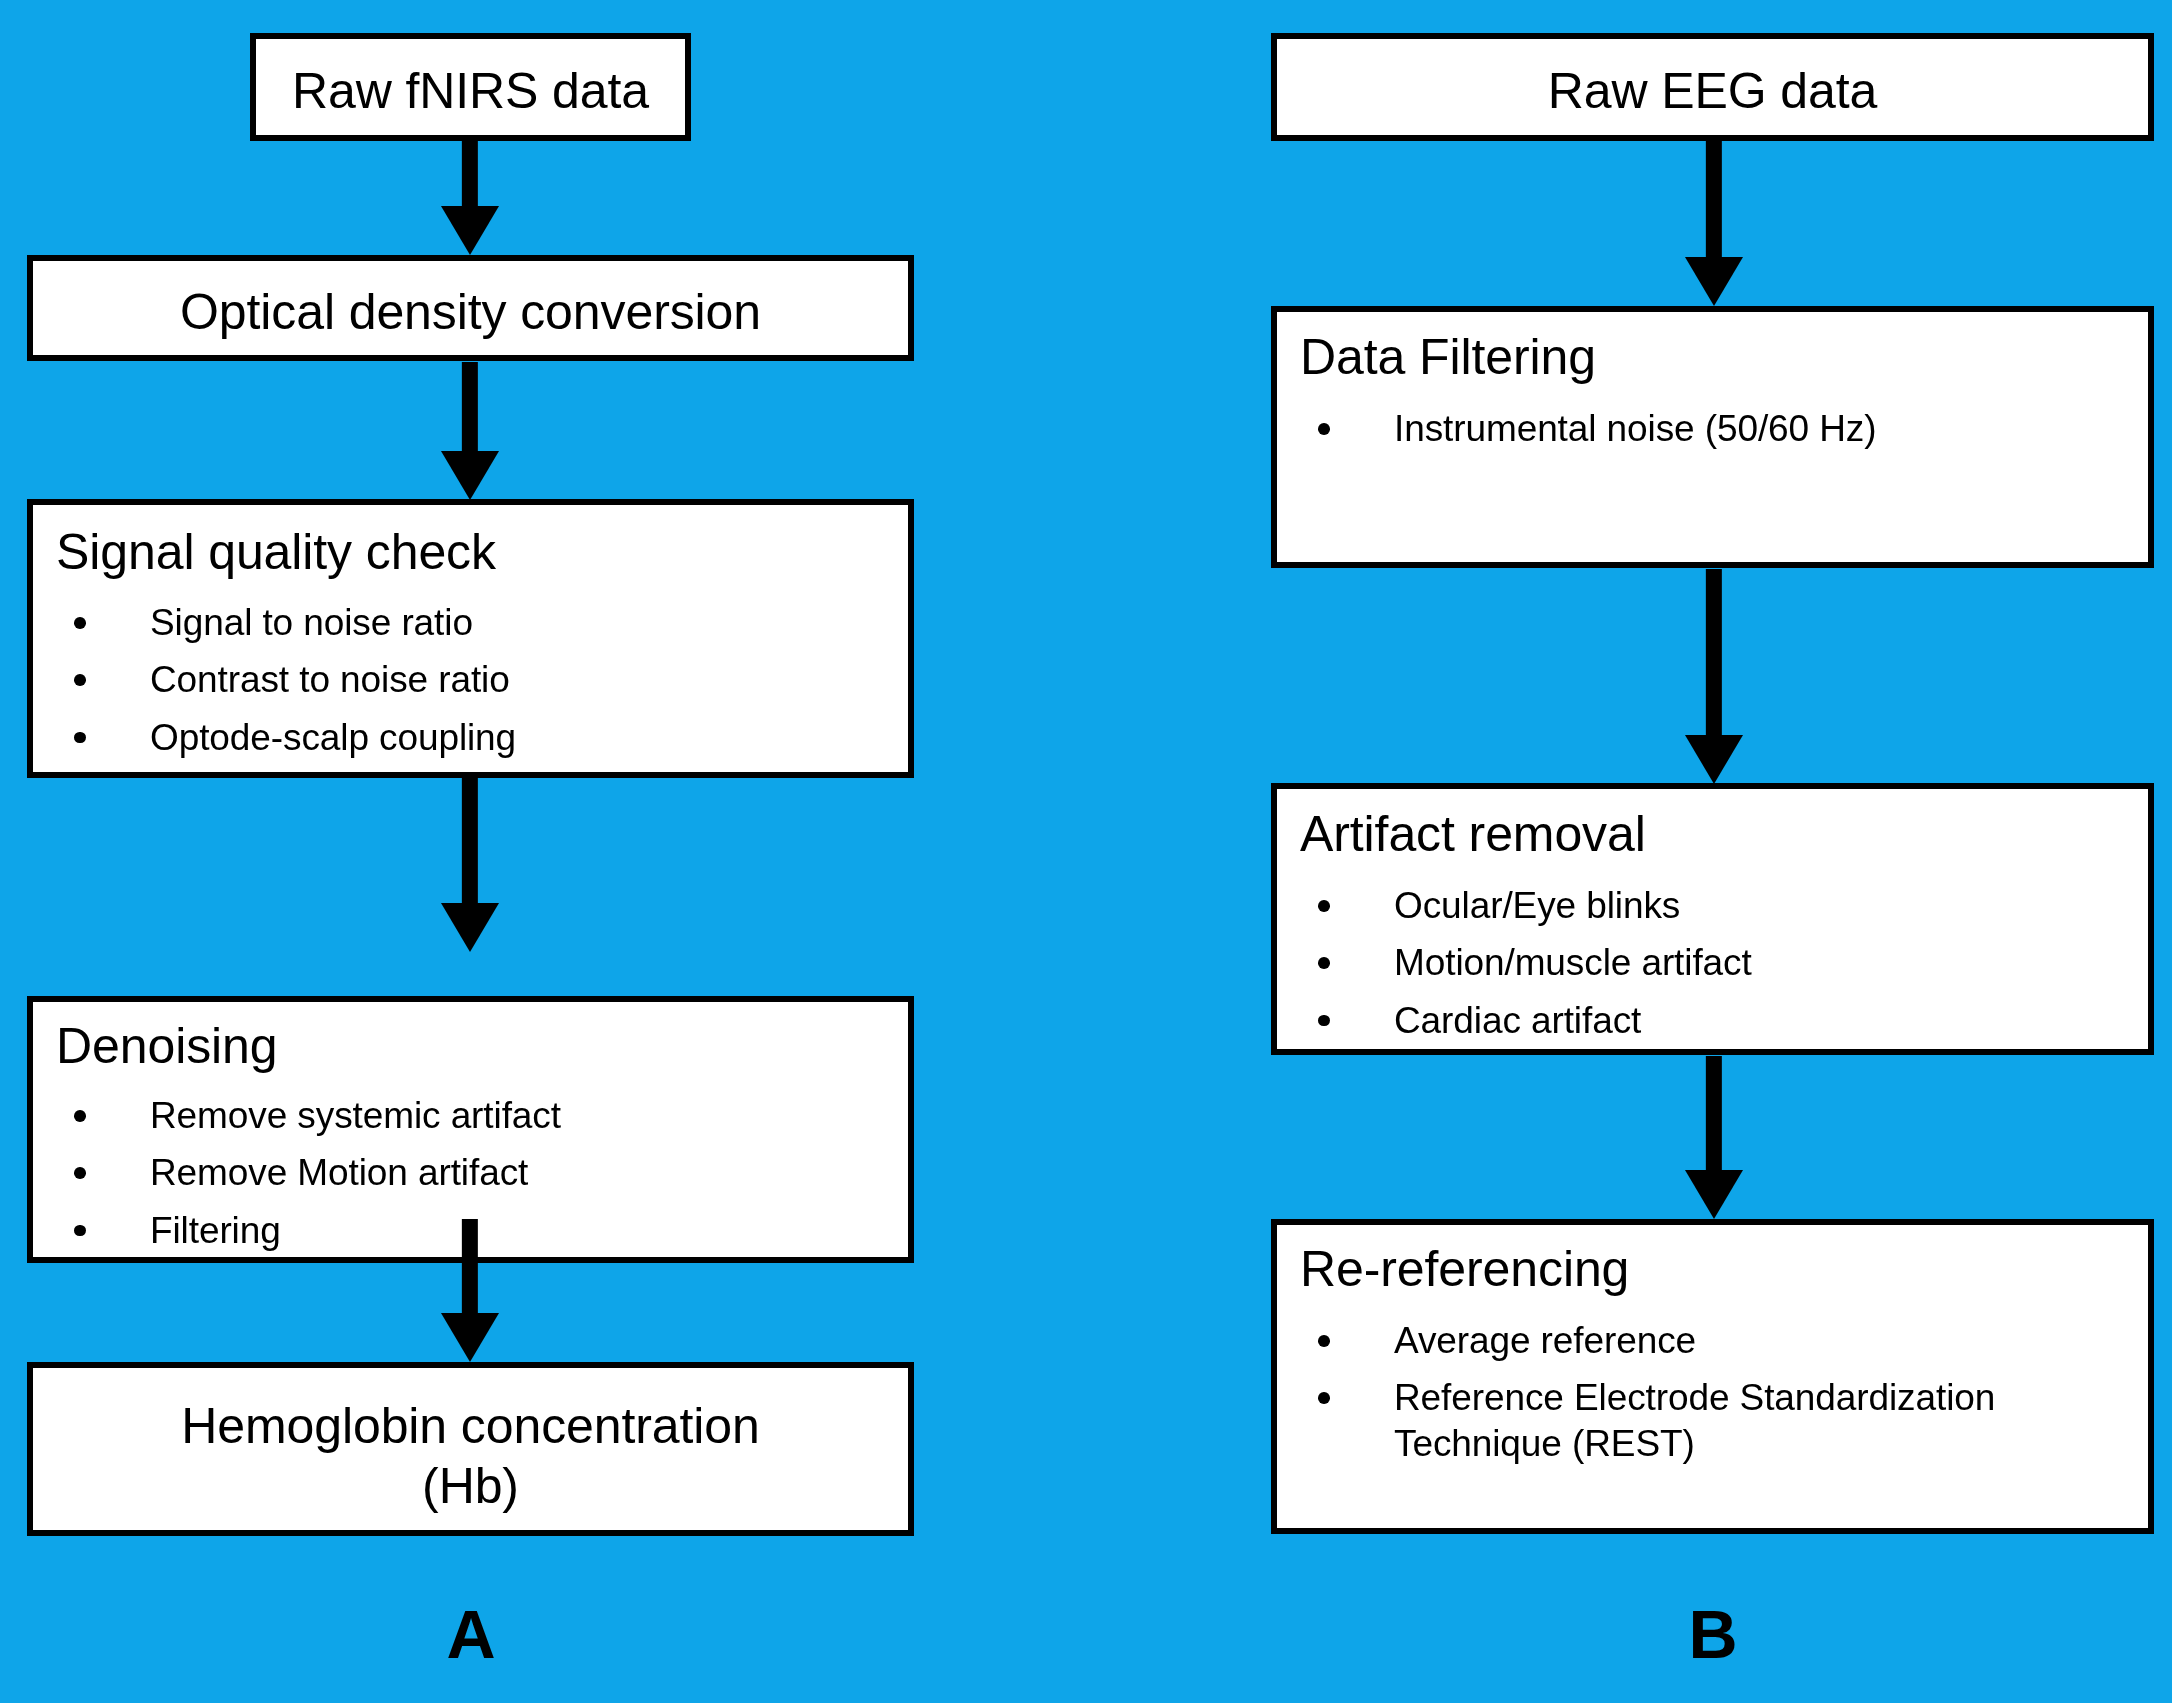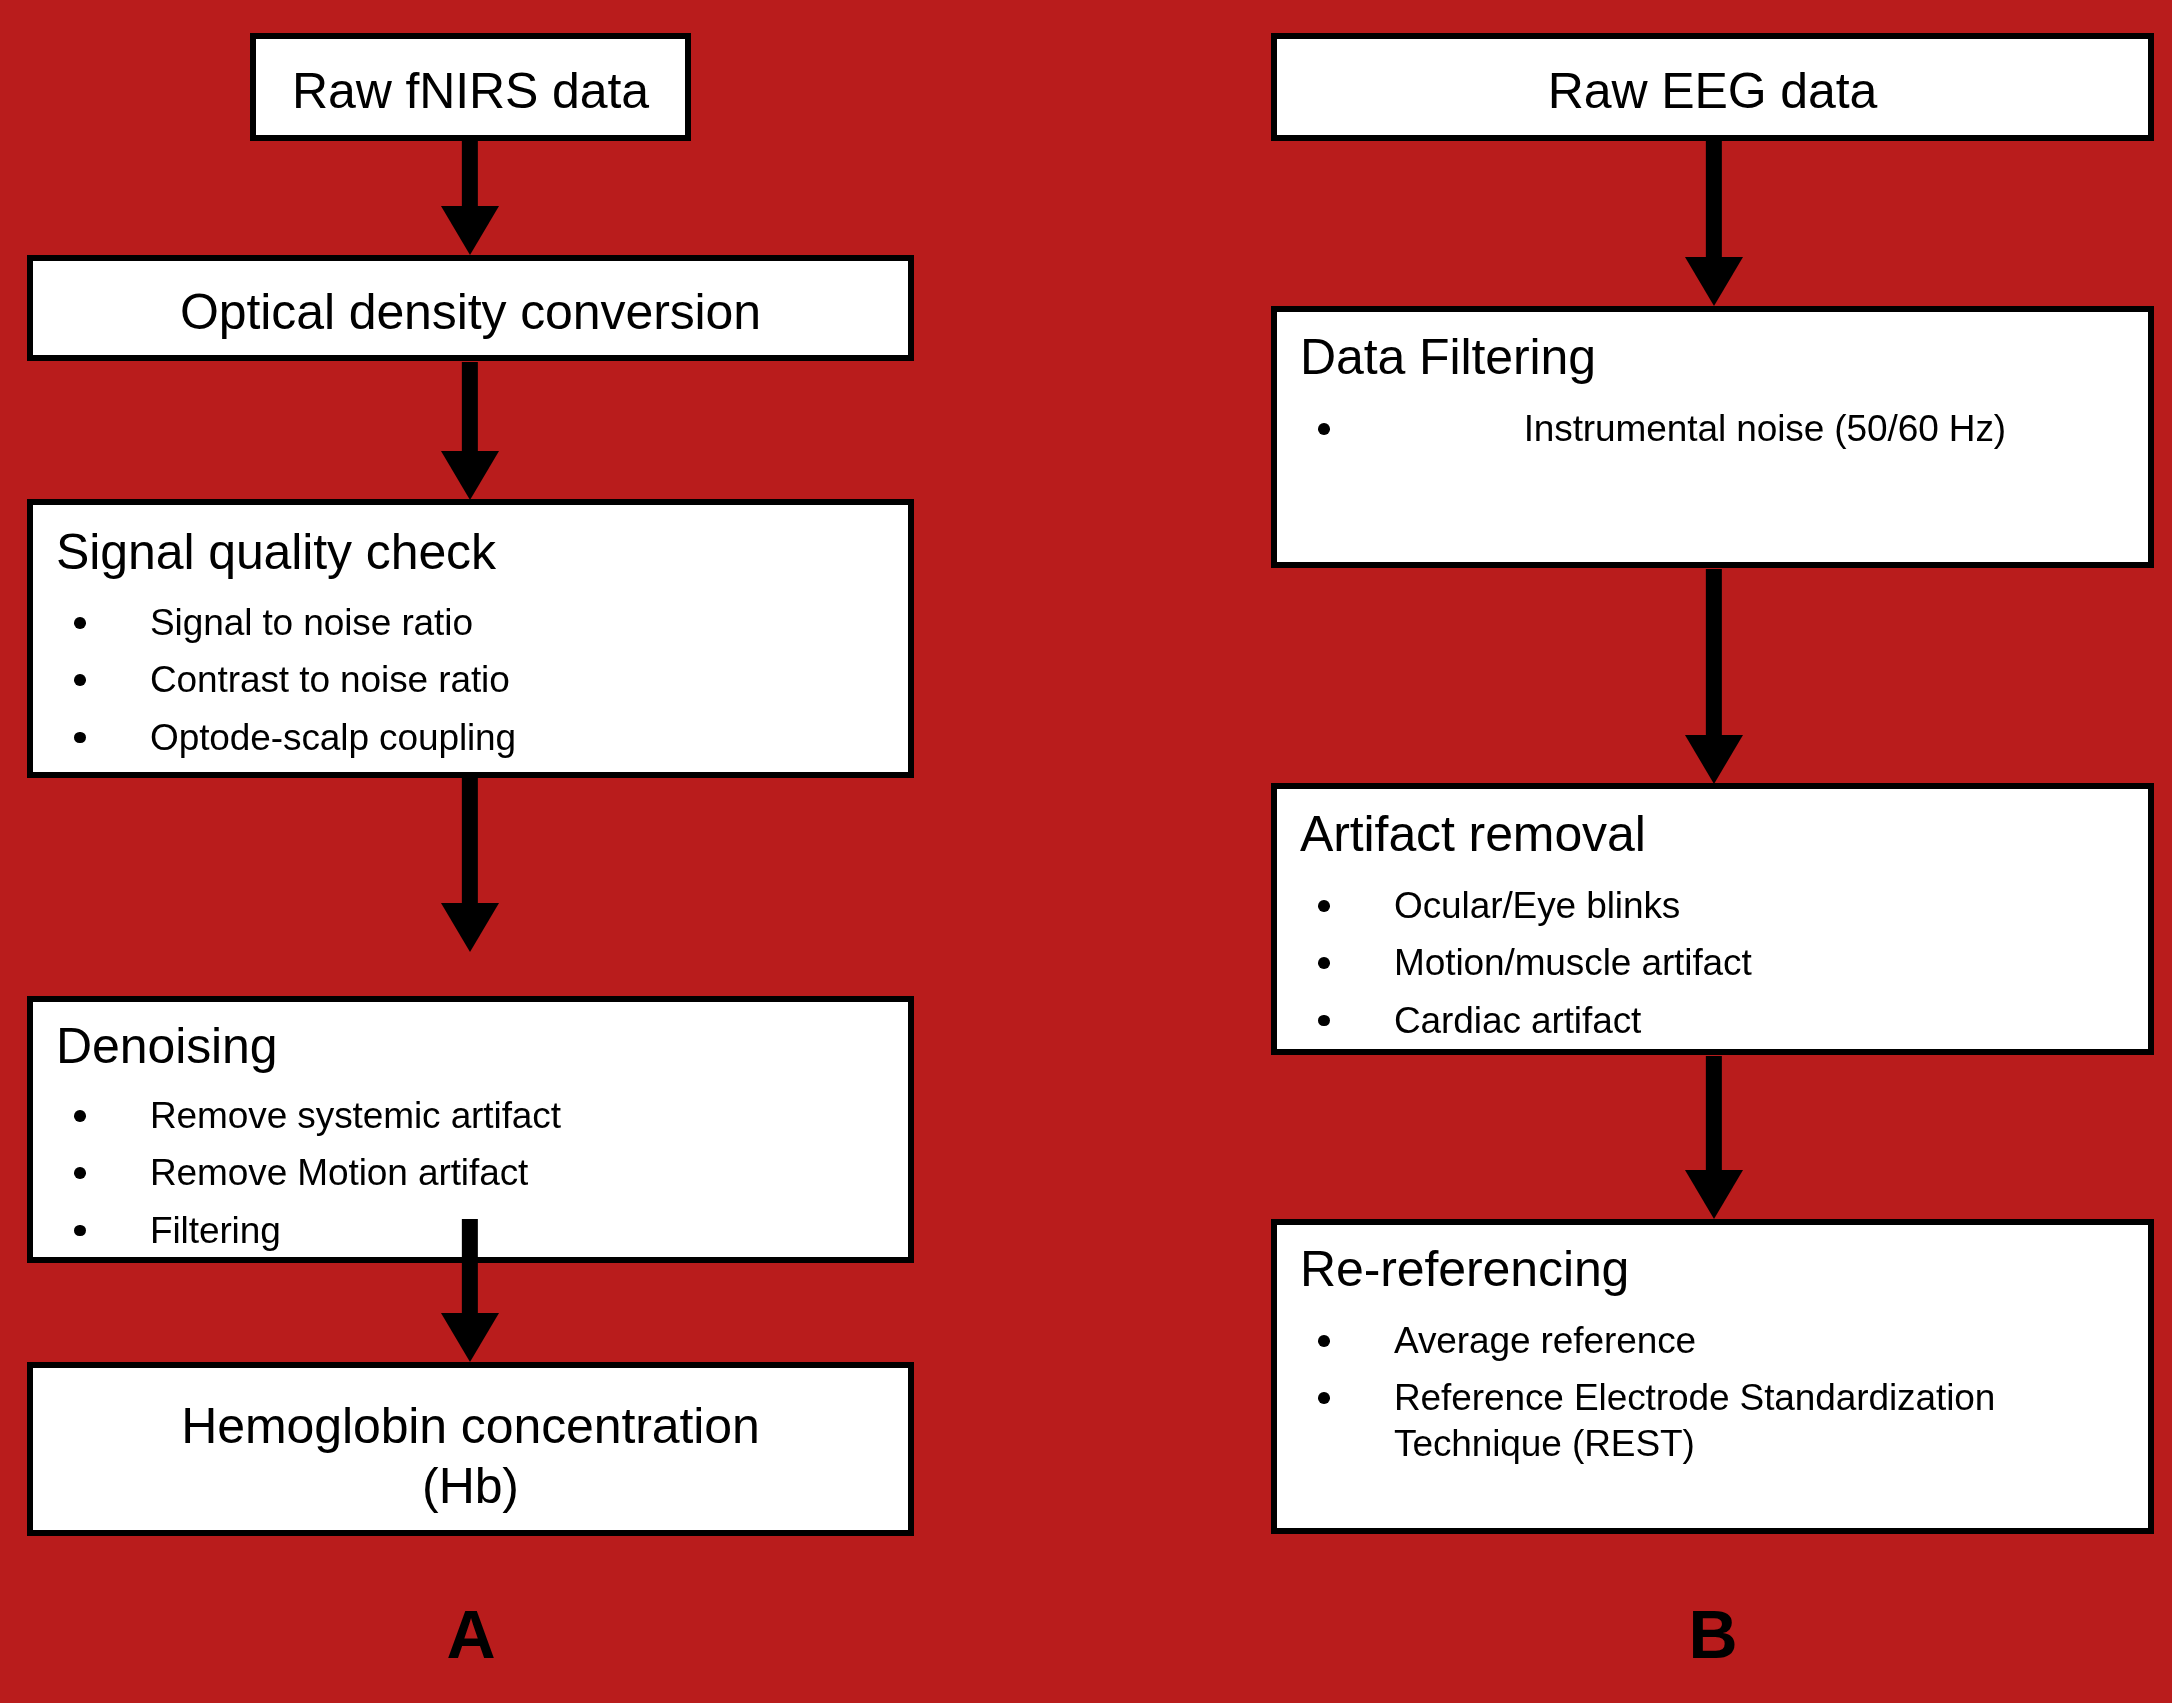--- a/index.html
+++ b/index.html
@@ -9,21 +9,21 @@
     background: #ffffff;
   }
   body {
     font-family: "Liberation Sans", sans-serif;
     color: #000000;
   }
   #canvas {
     position: relative;
     width: 2172px;
     height: 1703px;
-    background: #b91c1c;
+    background: #0ea5e9;
     overflow: hidden;
   }
 
   
   .node {
     position: absolute;
     box-sizing: border-box;
     border: 6.1px solid #000000;
     background: #ffffff;
     overflow: hidden;
@@ -182,21 +182,21 @@
 
   <div class="node" style="left:1271px; top:33px; width:883px; height:108px;">
     <div class="node-title-center" style="top:23px;">Raw EEG data</div>
   </div>
 
   <div class="arrow" style="left:1685px; top:141px; width:57px; height:165px;">
     <div class="shaft" style="height:121px;"></div>
     <div class="head"></div>
   </div>
 
-  <div class="node" style="left:1271px; top:306px; width:883px; height:262px;text-align:center;">
+  <div class="node" style="left:1271px; top:306px; width:883px; height:262px;">
     <div class="node-title-left" style="left:23px; top:20.4px;">Data Filtering</div>
     <ul class="bullet-list" style="left:23px; top:94px; right:12.3px;">
       <li>
         <span class="dot"></span>
         <span>Instrumental noise (50/60 Hz)</span>
       </li>
     </ul>
   </div>
 
   <div class="arrow" style="left:1685px; top:569px; width:57px; height:215px;">

